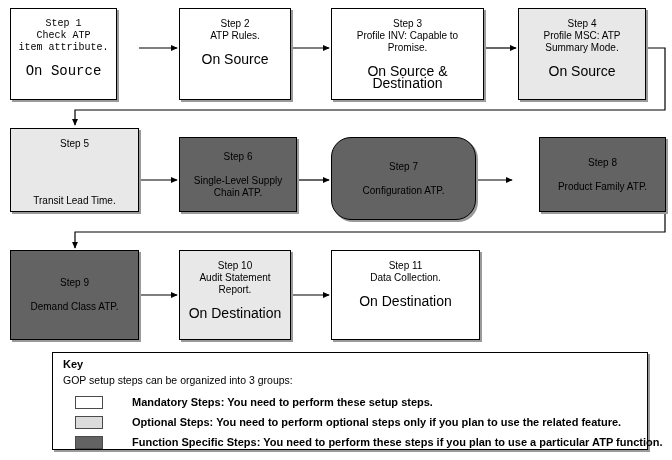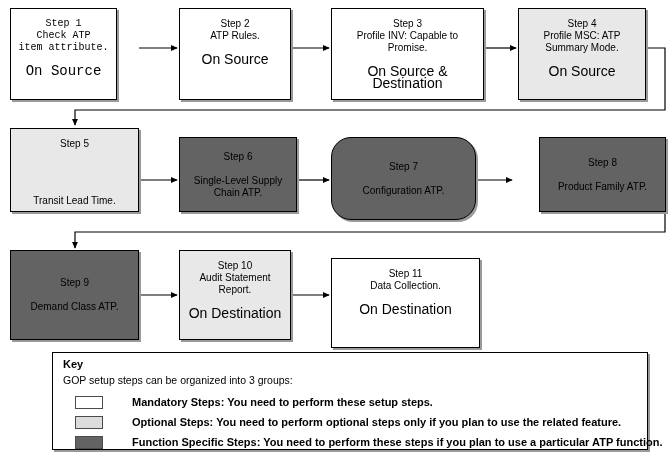--- a/index.html
+++ b/index.html
@@ -195,21 +195,21 @@
   <div class="step-desc">Demand Class ATP.</div>
 </div>
 
 <div class="step-box optional" style="left:179px; top:250px; width:112px; height:90px;">
   <div class="step-title">Step 10</div>
   <div class="step-desc">Audit Statement
 Report.</div>
   <div class="step-scope">On Destination</div>
 </div>
 
-<div class="step-box mandatory" style="left:331px; top:258px; width:149px; height:90px;">
+<div class="step-box mandatory" style="left:331px; top:250px; width:149px; height:90px;">
   <div class="step-title">Step 11</div>
   <div class="step-desc">Data Collection.</div>
   <div class="step-scope">On Destination</div>
 </div>
 
 <div id="key-box">
   <div id="key-title">Key</div>
   <div id="key-subtitle">GOP setup steps can be organized into 3 groups:</div>
 
   <div class="key-row" style="top:41px;">

